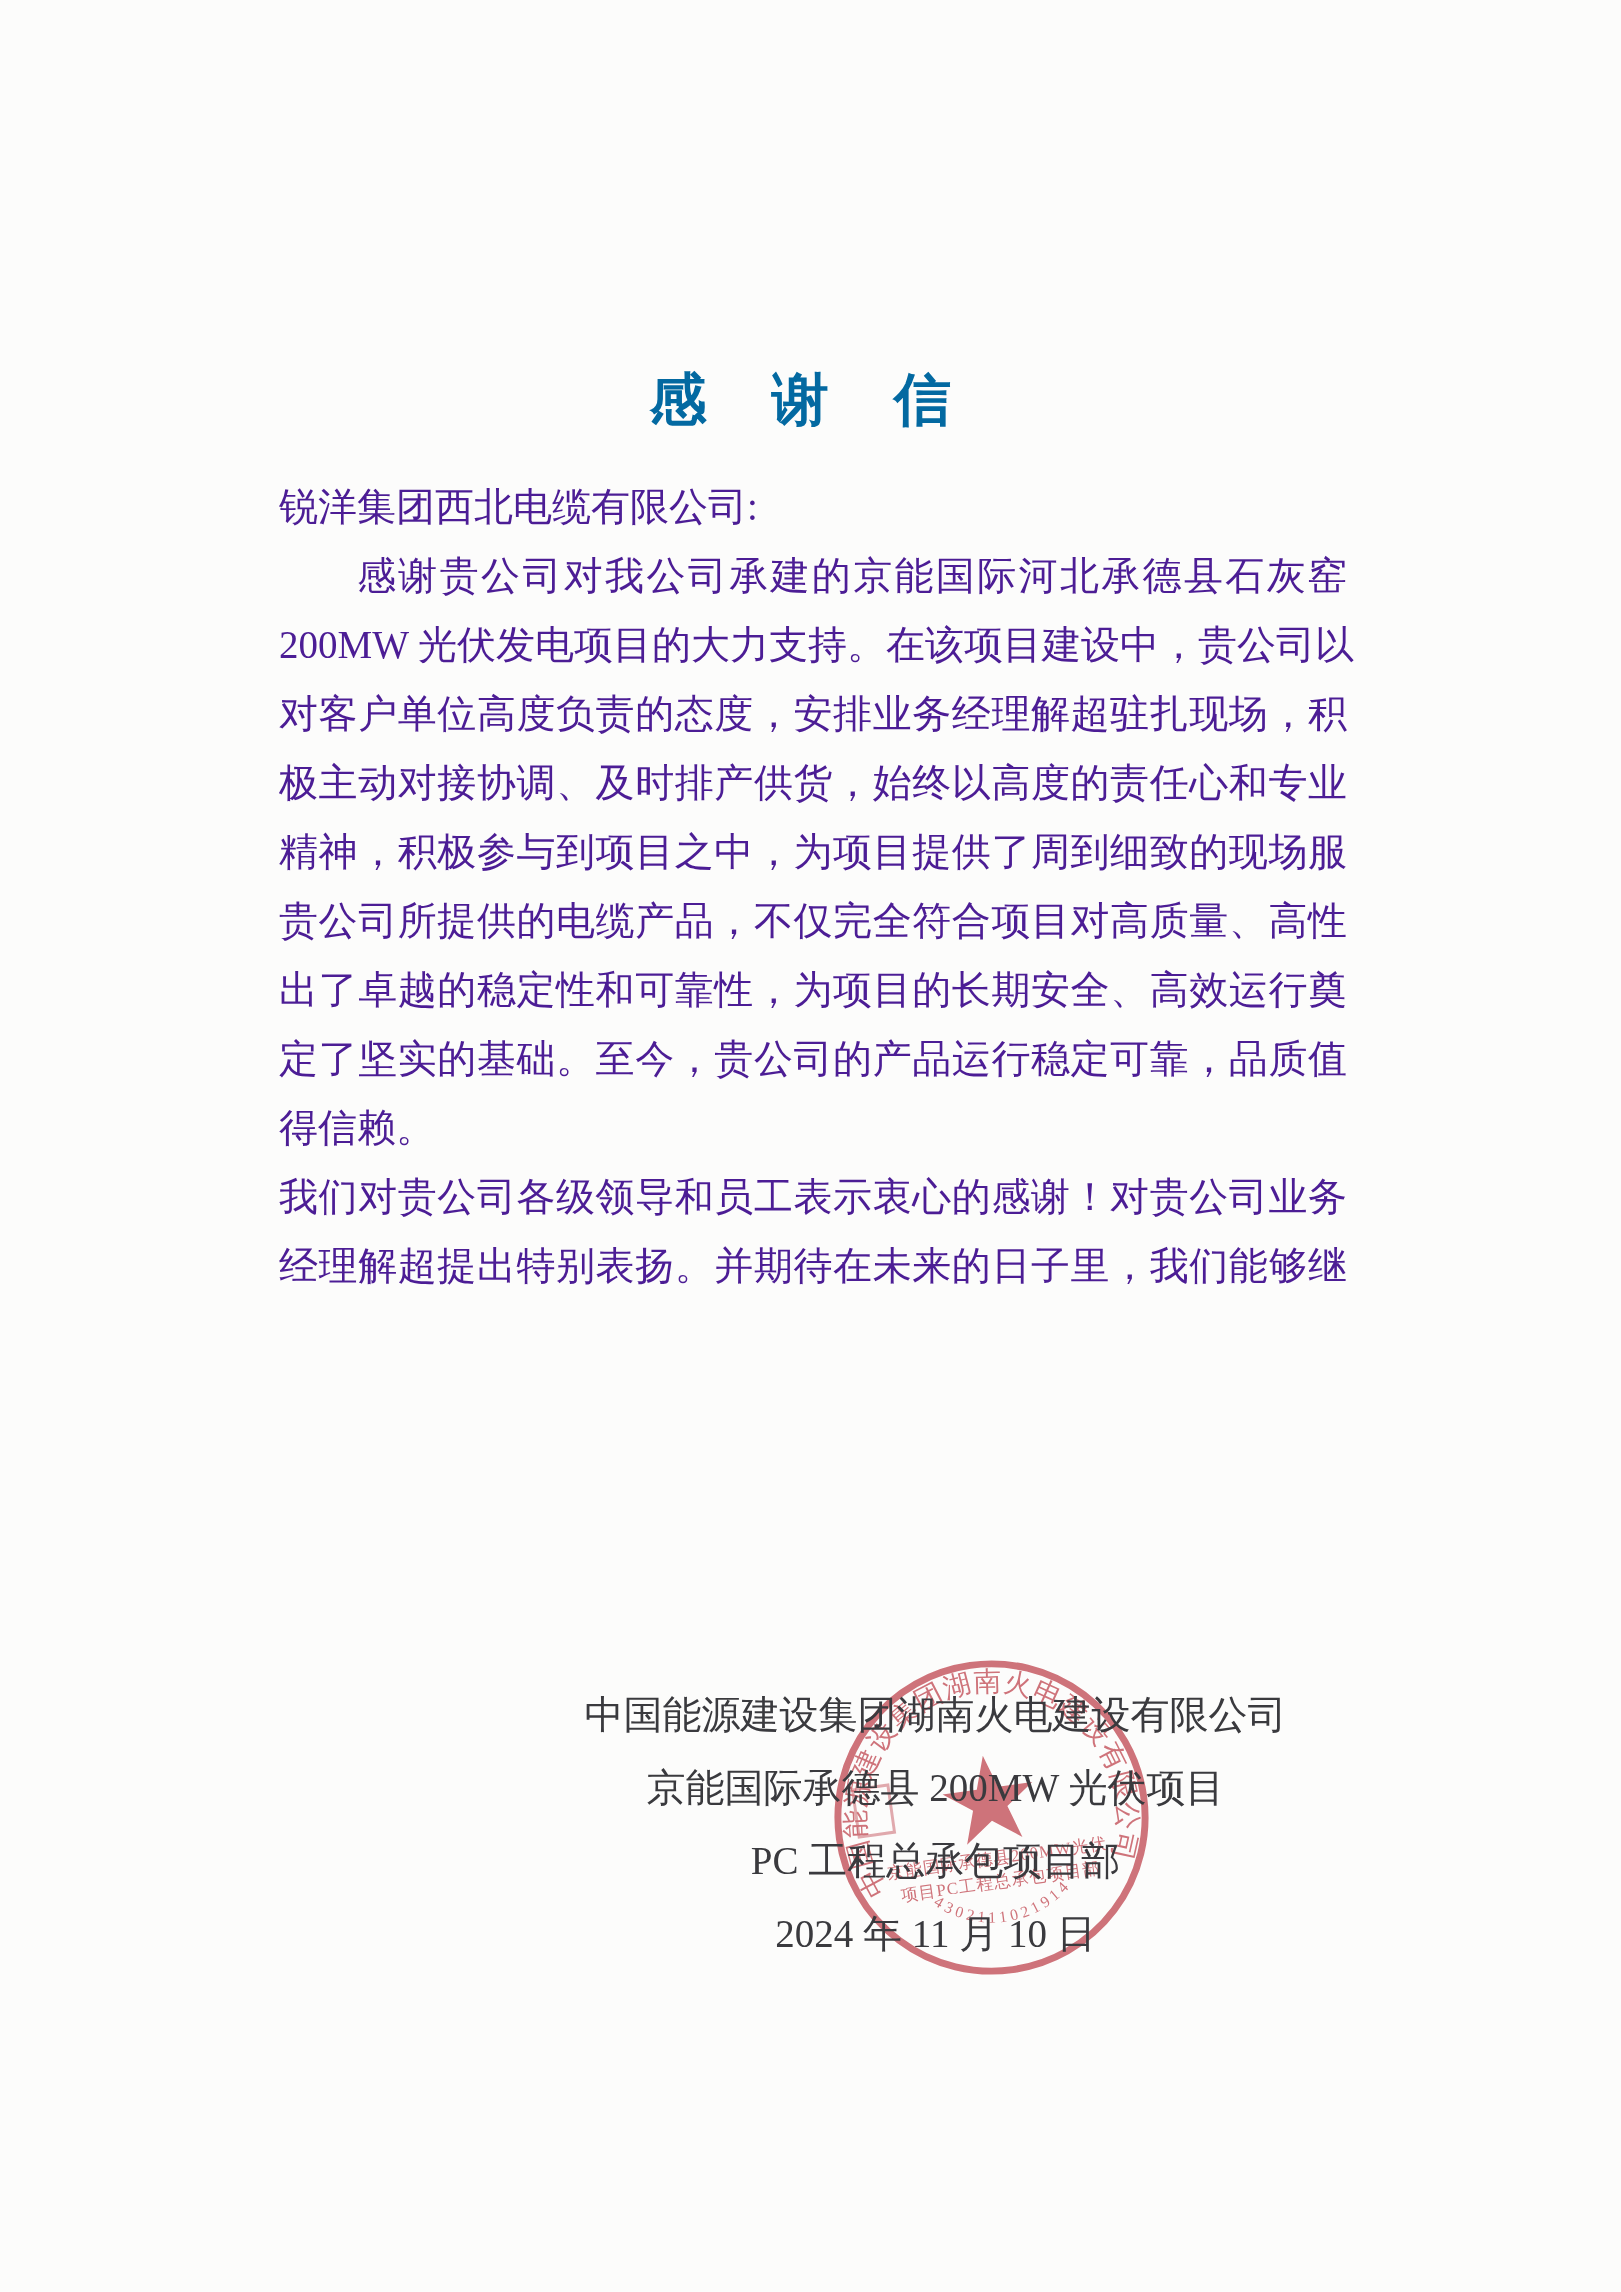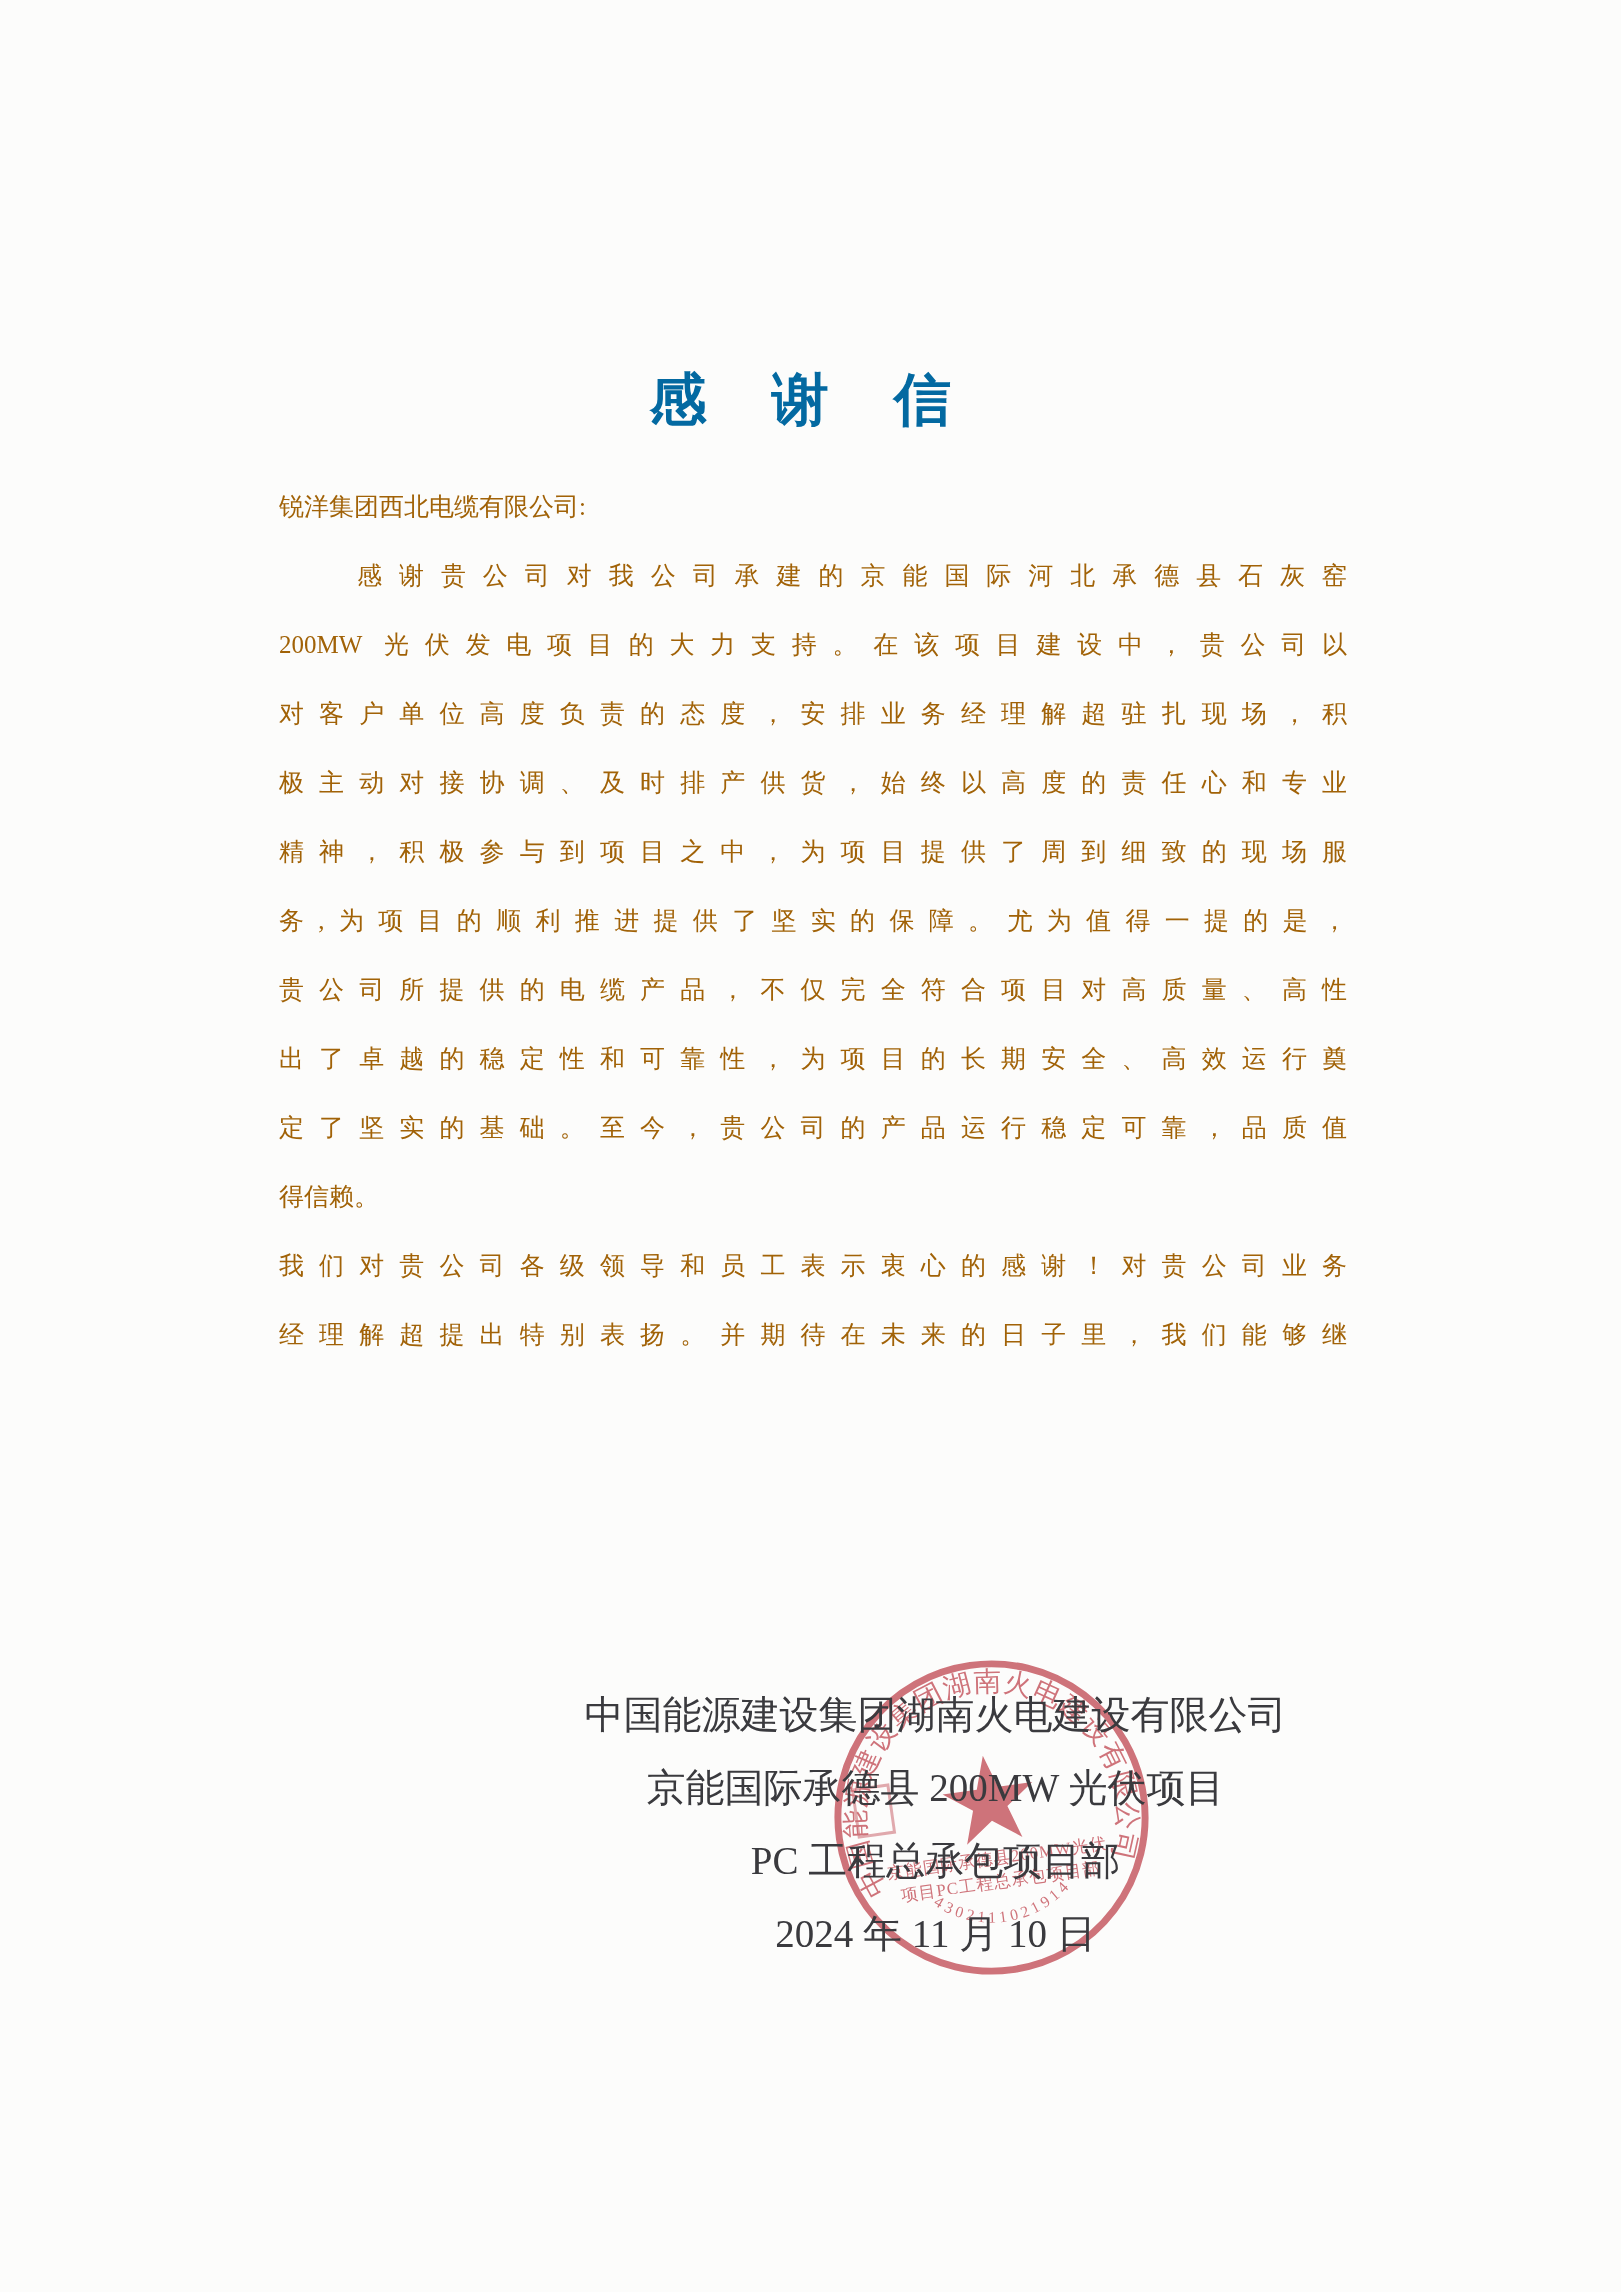--- a/index.html
+++ b/index.html
@@ -17,22 +17,22 @@
     text-align:center;
     font-size:57px; font-weight:bold;
     letter-spacing:25.5px;
     color:#0369a1;
     line-height:78px;
     white-space:nowrap;
   }
   .body-text {
     position:absolute;
     left:279px; top:472px; width:1068px;
-    font-size:25px; line-height:69px;
-    color:#a16207;
+    font-size:39px; line-height:69px;
+    color:#4c1d95;
   }
   .salutation { text-align:left; }
   .tline {
     text-align:justify;
     text-align-last:justify;
     white-space:nowrap;
   }
   .tline.first { text-indent:78px; }
   .tline.last  { text-align-last:left; white-space:normal; }
   .signature {
@@ -61,21 +61,20 @@
   <div class="title">感 谢 信</div>
 
   <div class="body-text">
     <div class="salutation">锐洋集团西北电缆有限公司:</div>
 
     <div class="tline first">感谢贵公司对我公司承建的京能国际河北承德县石灰窑</div>
     <div class="tline">200MW 光伏发电项目的大力支持。在该项目建设中，贵公司以</div>
     <div class="tline">对客户单位高度负责的态度，安排业务经理解超驻扎现场，积</div>
     <div class="tline">极主动对接协调、及时排产供货，始终以高度的责任心和专业</div>
     <div class="tline">精神，积极参与到项目之中，为项目提供了周到细致的现场服</div>
-    <div class="tline">务,为项目的顺利推进提供了坚实的保障。尤为值得一提的是，</div>
     <div class="tline">贵公司所提供的电缆产品，不仅完全符合项目对高质量、高性</div>
     <div class="tline">出了卓越的稳定性和可靠性，为项目的长期安全、高效运行奠</div>
     <div class="tline">定了坚实的基础。至今，贵公司的产品运行稳定可靠，品质值</div>
     <div class="tline last">得信赖。</div>
 
     <div class="tline">我们对贵公司各级领导和员工表示衷心的感谢！对贵公司业务</div>
     <div class="tline">经理解超提出特别表扬。并期待在未来的日子里，我们能够继</div>
   </div>
 
   <div class="signature">

